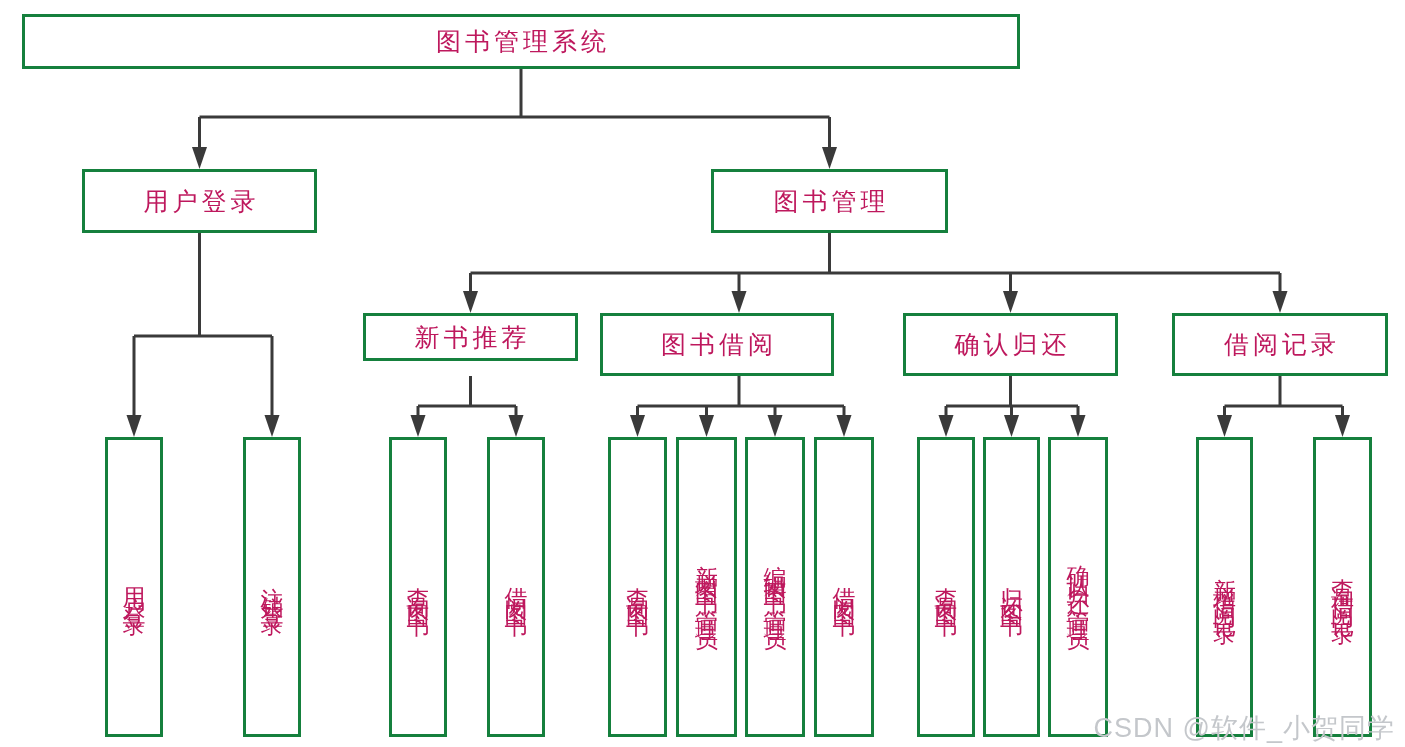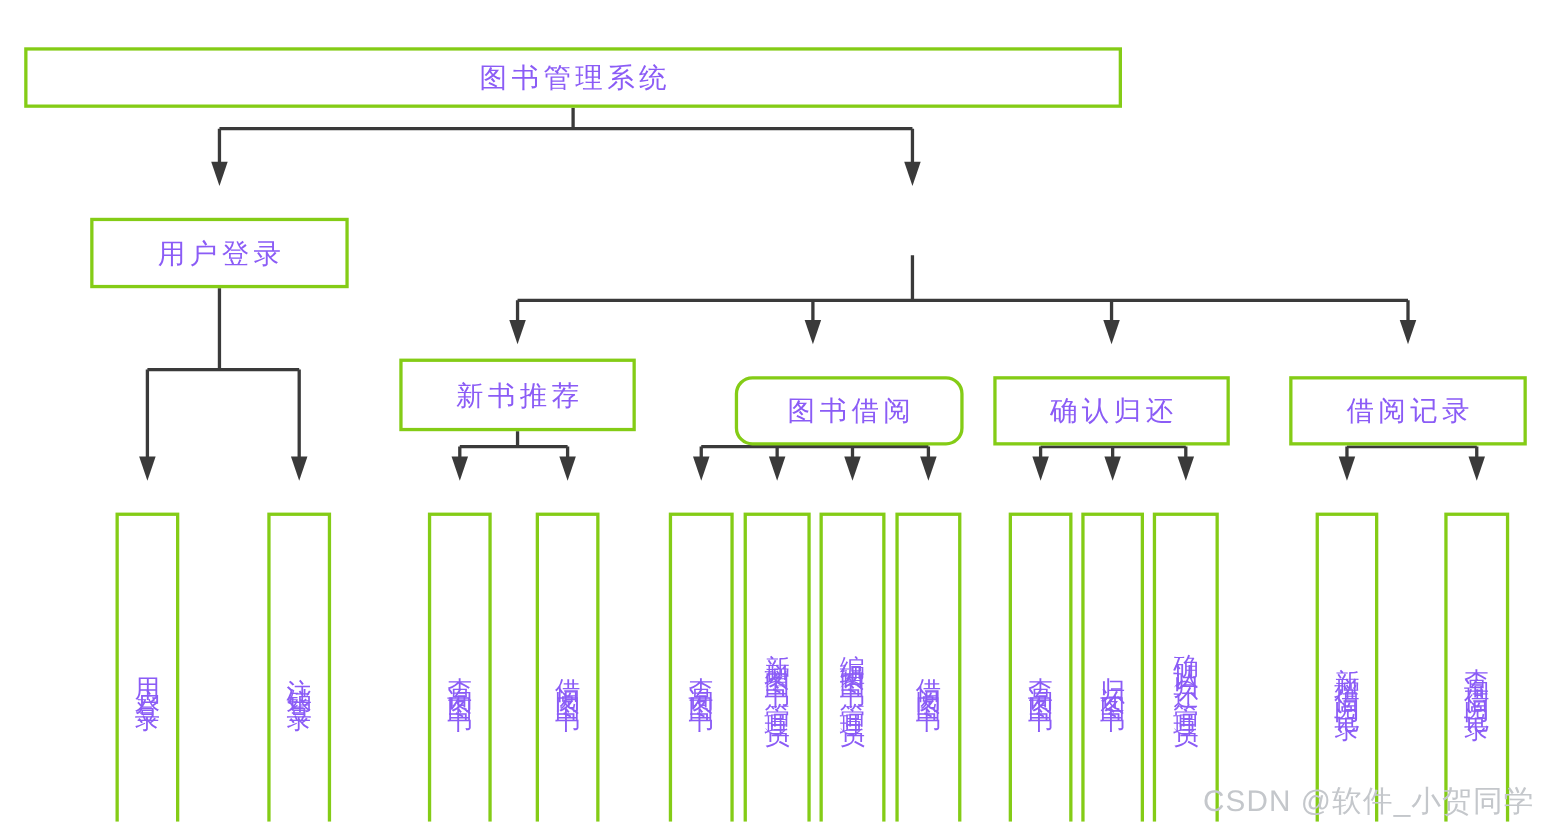--- a/index.html
+++ b/index.html
@@ -18,27 +18,26 @@
   .connectors {
     position: absolute;
     left: 0;
     top: 0;
     z-index: 1;
   }
   .node {
     position: absolute;
     box-sizing: border-box;
     background: #ffffff;
-    border: 3px solid #84cc16;
+    border: 3px solid #15803d;
     display: flex;
     align-items: center;
     justify-content: center;
-    color: #8b5cf6;
+    color: #be185d;
     z-index: 2;
-    margin-top: 29px;
   }
   .node.h span {
     font-size: 25px;
     letter-spacing: 4px;
     white-space: nowrap;
     text-indent: 4px; 
   }
   .node.v span {
     writing-mode: vertical-rl;
     text-orientation: mixed;
@@ -103,25 +102,28 @@
     </g>
   </svg>
 
   <div class="node h" style="left:22px; top:14px; width:998px; height:55px;">
     <span>图书管理系统</span>
   </div>
 
   <div class="node h" style="left:82px; top:169px; width:235px; height:64px;">
     <span>用户登录</span>
   </div>
+  <div class="node h" style="left:711px; top:169px; width:237px; height:64px;">
+    <span>图书管理</span>
+  </div>
 
-  <div class="node h" style="left:363px; top:297px; width:215px; height:66px;font-family:Liberation Serif, serif;">
+  <div class="node h" style="left:363px; top:313px; width:215px; height:48px;font-family:Liberation Serif, serif;">
     <span>新书推荐</span>
   </div>
-  <div class="node h" style="left:668px; top:313px; width:208px; height:63px;border-radius:16px;">
+  <div class="node h" style="left:600px; top:313px; width:234px; height:63px;">
     <span>图书借阅</span>
   </div>
   <div class="node h" style="left:903px; top:313px; width:215px; height:63px;">
     <span>确认归还</span>
   </div>
   <div class="node h" style="left:1172px; top:313px; width:216px; height:63px;">
     <span>借阅记录</span>
   </div>
 
   <div class="node v" style="left:105px; top:437px; width:58px; height:300px;">

